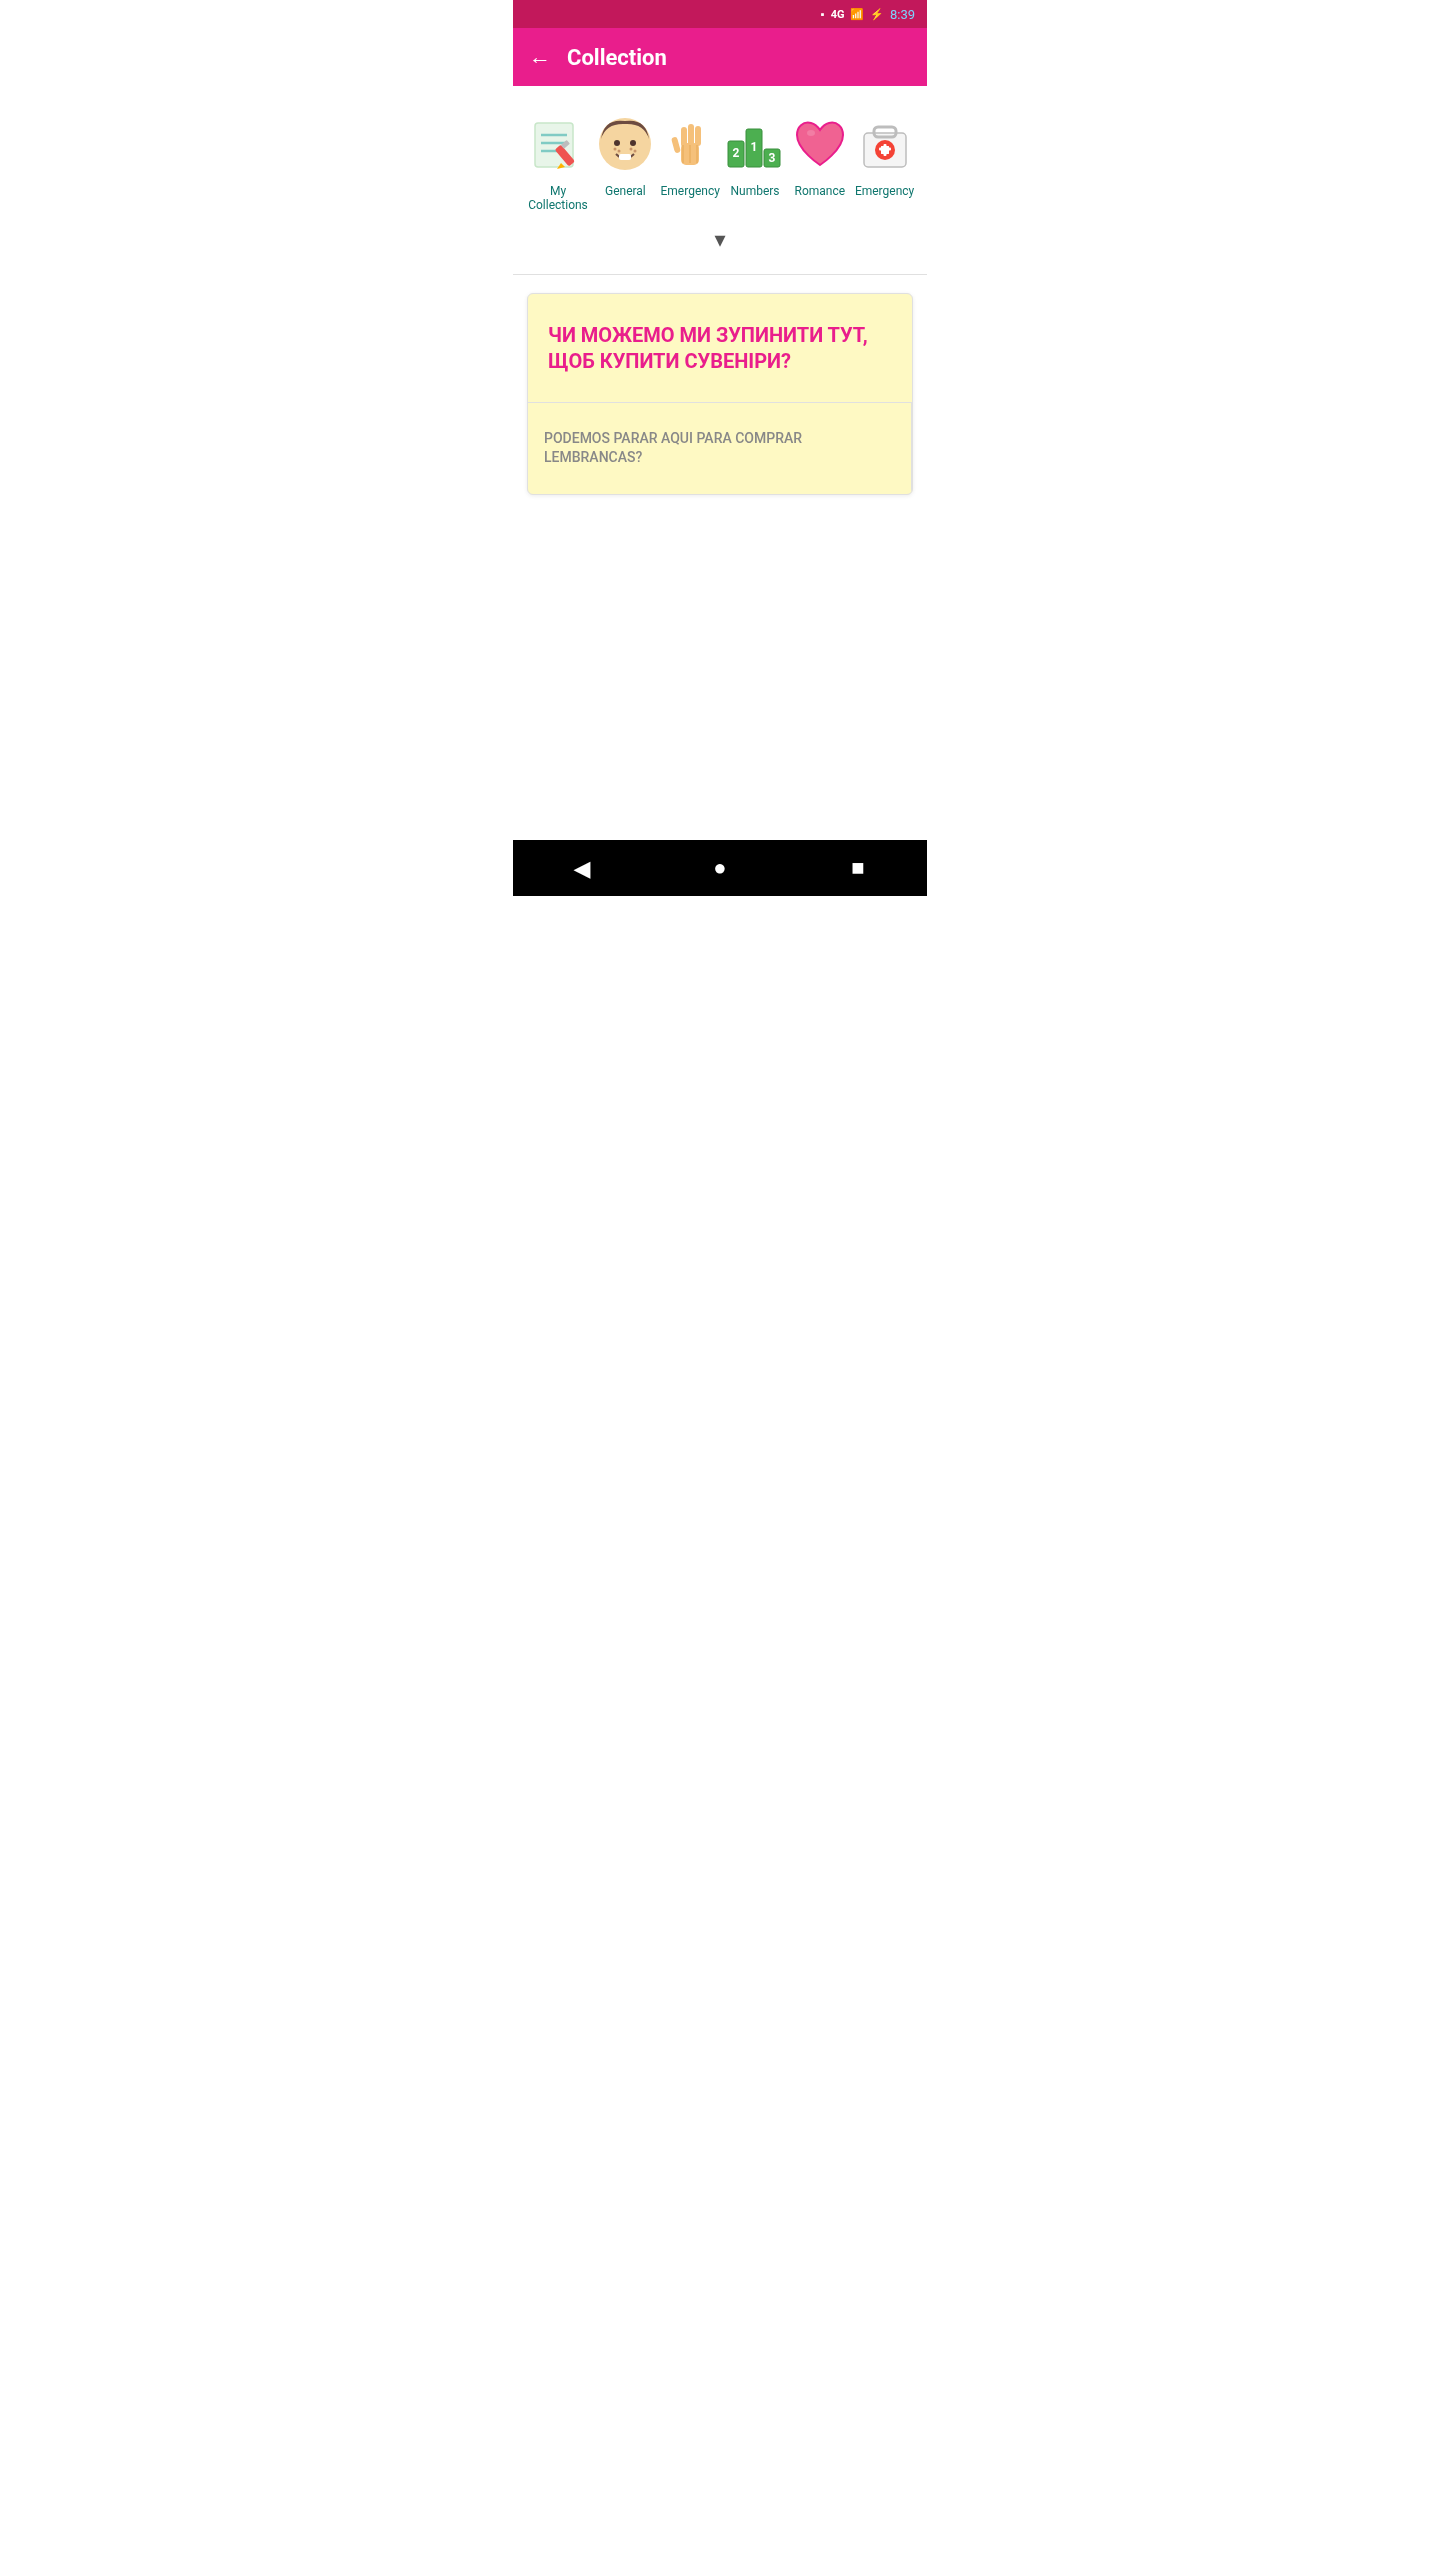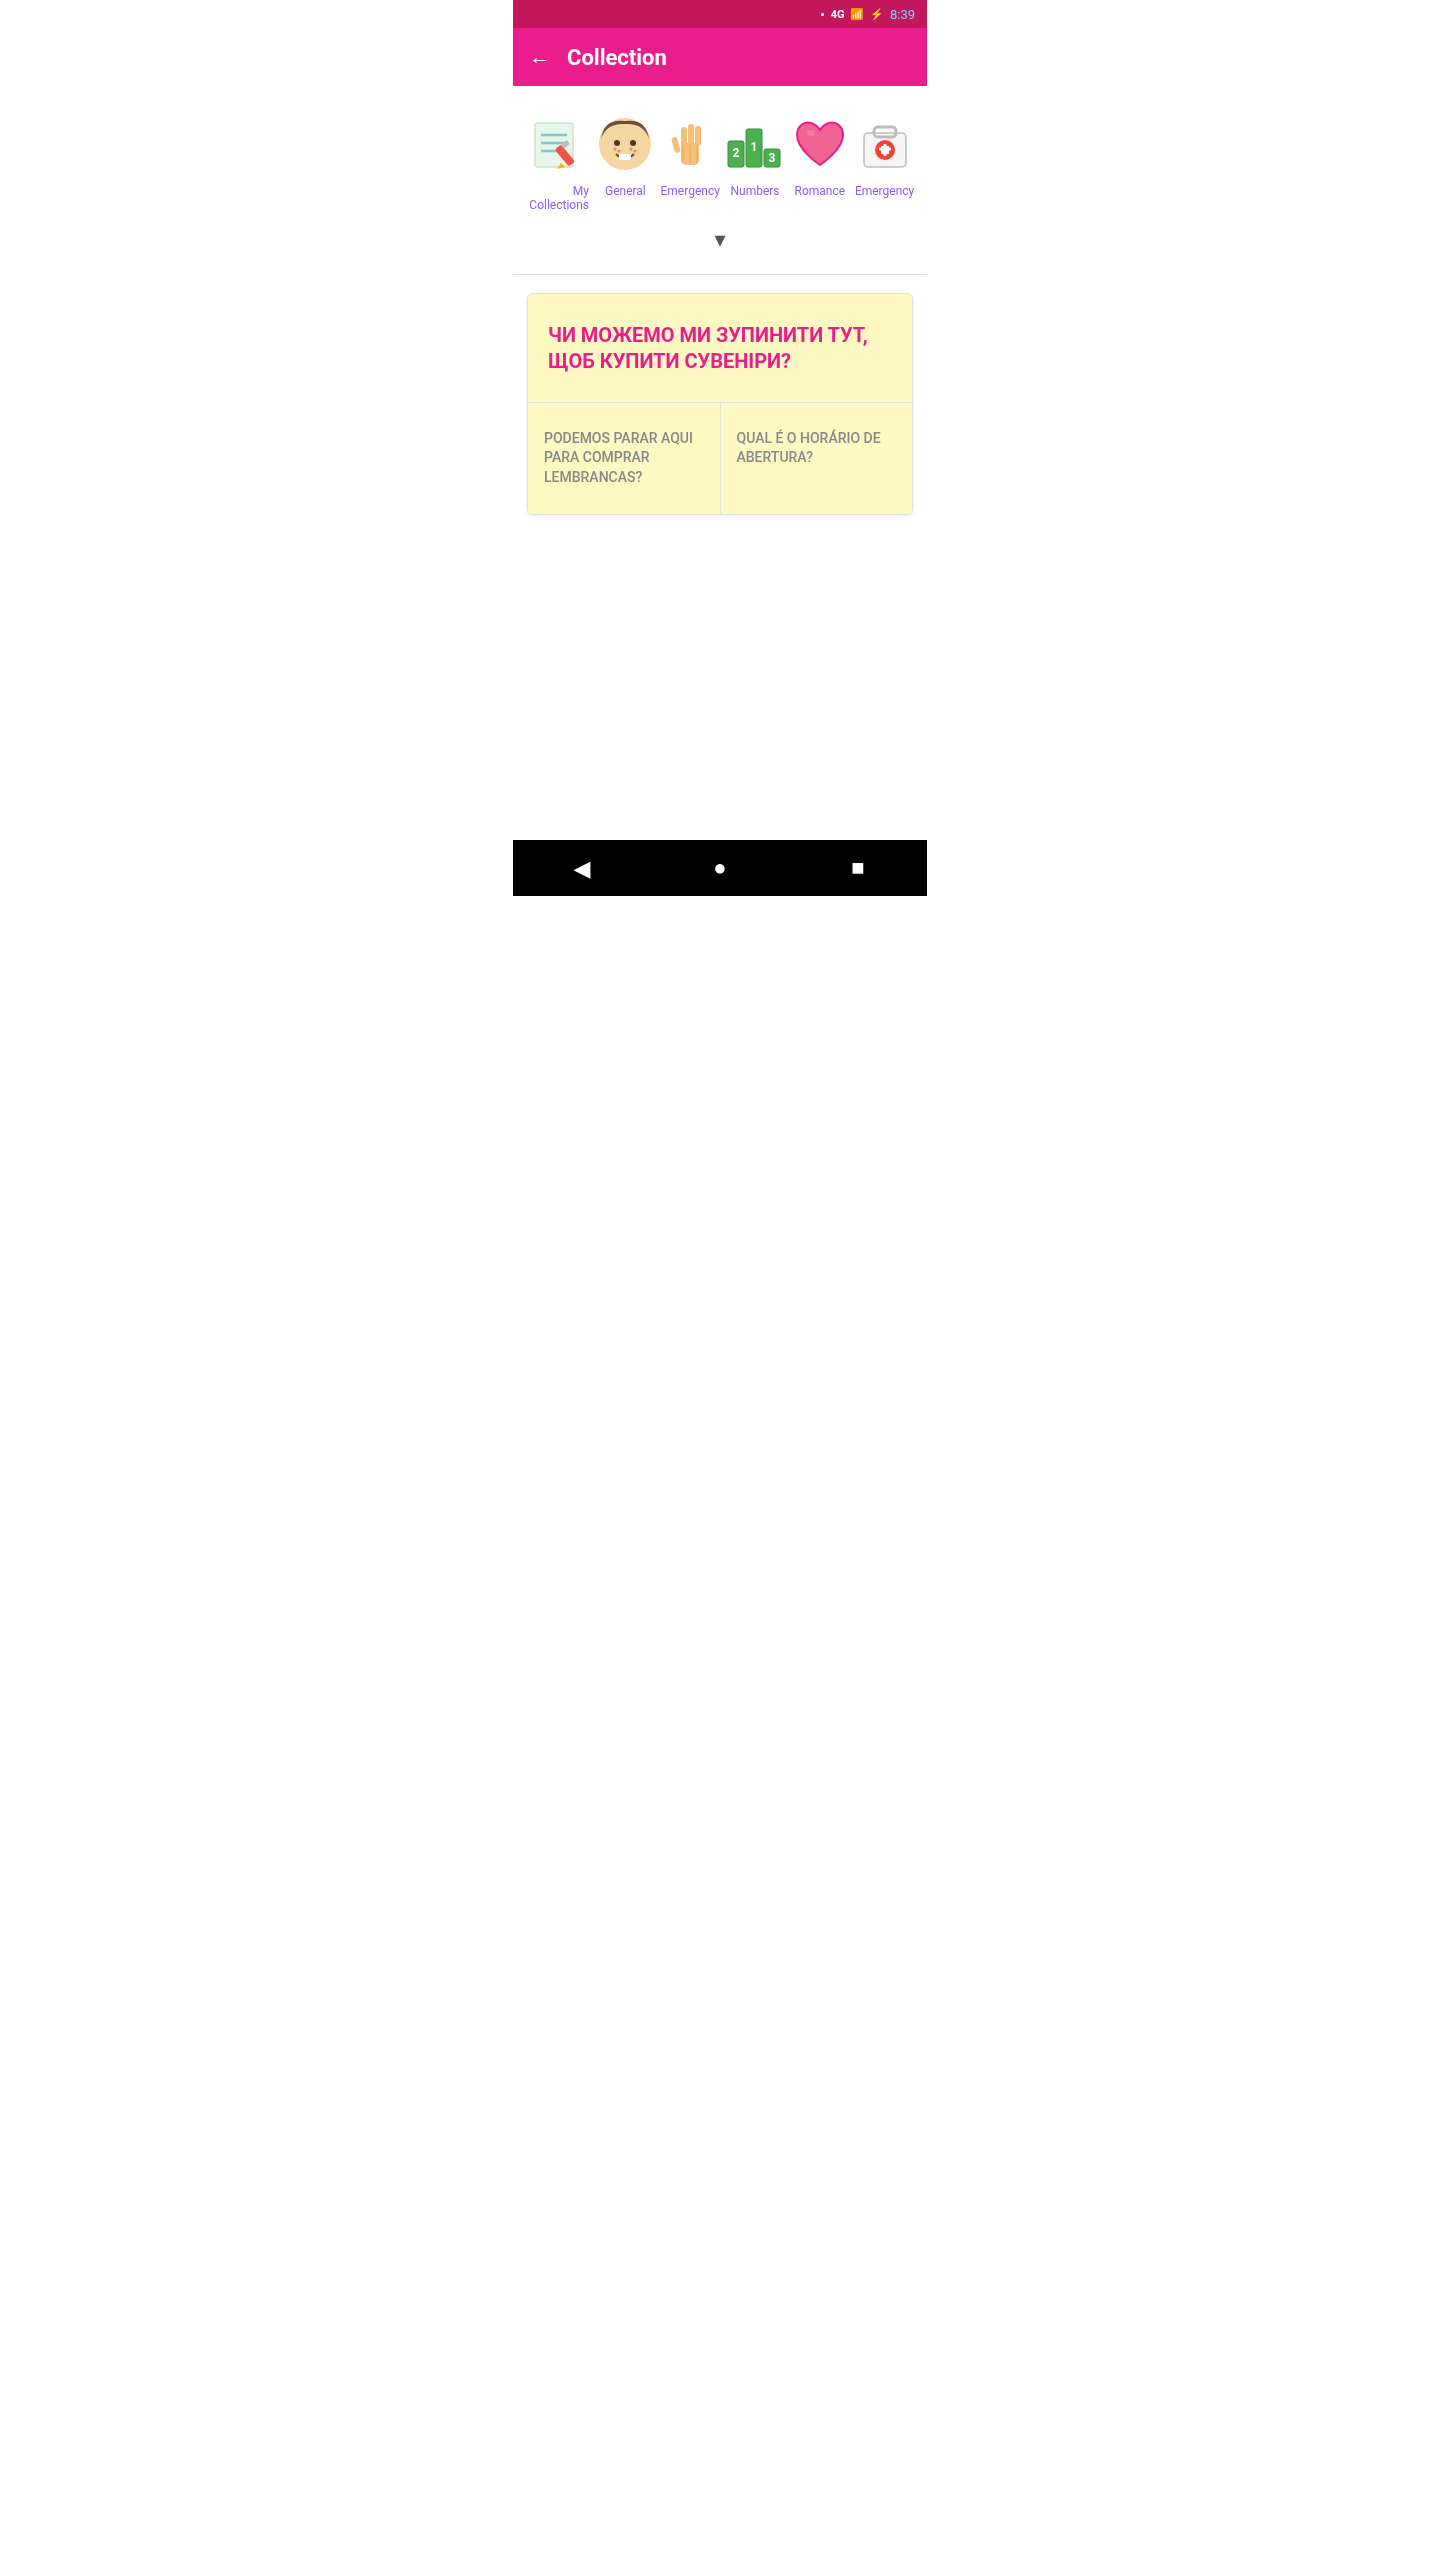--- a/index.html
+++ b/index.html
@@ -92,22 +92,22 @@
       width: 68px;
       height: 68px;
       display: flex;
       align-items: center;
       justify-content: center;
       font-size: 42px;
       margin-bottom: 6px;
     }
     .category-label {
       font-size: 12px;
-      color: #8b5cf6;
-      text-align: right;
+      color: #0f766e;
+      text-align: center;
       line-height: 1.2;
     }
 
     
     .chevron-row {
       display: flex;
       justify-content: center;
       padding: 10px 0 12px 0;
     }
     .chevron-down {
@@ -322,21 +322,20 @@
 
 <div class="divider"></div>
 
 <div class="content-section">
   <div class="phrase-card">
     <div class="phrase-main">
       <span class="phrase-text">ЧИ МОЖЕМО МИ ЗУПИНИТИ ТУТ, ЩОБ КУПИТИ СУВЕНІРИ?</span>
     </div>
     <div class="phrase-translations">
       <div class="phrase-translation">PODEMOS PARAR AQUI PARA COMPRAR LEMBRANCAS?</div>
-      <div class="phrase-translation">QUAL É O HORÁRIO DE ABERTURA?</div>
     </div>
   </div>
 </div>
 
 <div class="bottom-nav">
   <div class="nav-btn">
     <span>◀</span>
   </div>
   <div class="nav-btn">
     <span>●</span>

